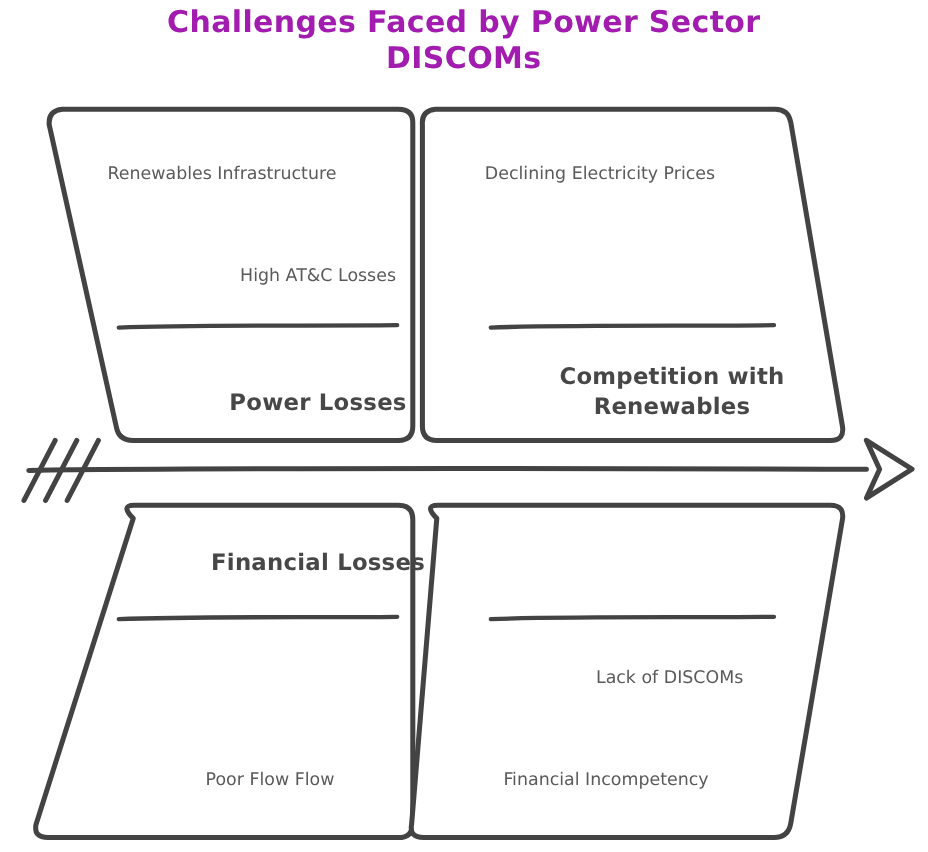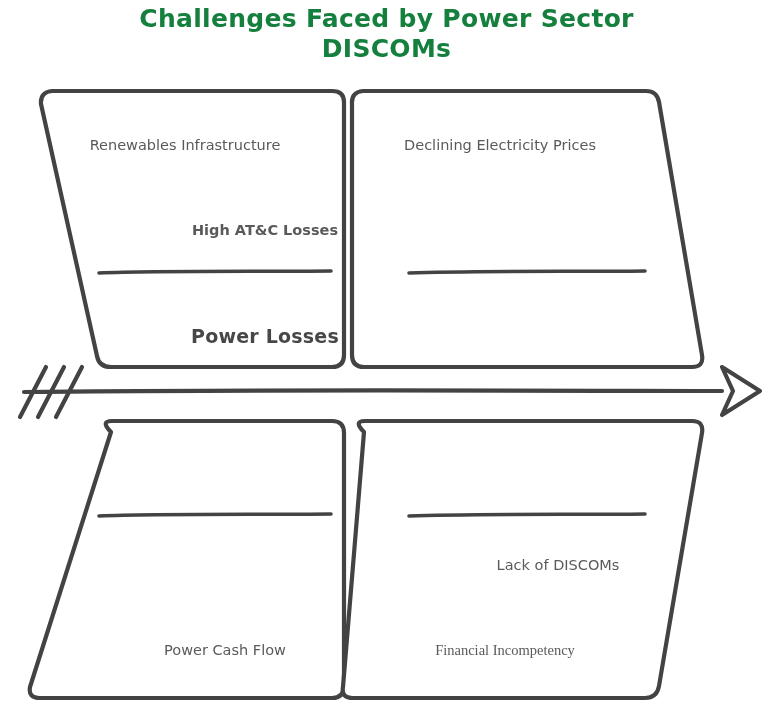--- a/index.html
+++ b/index.html
@@ -28,21 +28,21 @@
     position: absolute;
     left: 0;
     top: 4px;
     width: 773px;
     text-align: center;
     font-family: "DejaVu Sans", sans-serif;
     font-weight: bold;
     font-size: 25px;
     line-height: 30px;
     letter-spacing: 0.3px;
-    color: #15803d;
+    color: #a21caf;
   }
   .title .line { display: block; }
 
   
   .shapes {
     position: absolute;
     left: 0; top: 0;
     width: 773px; height: 710px;
     pointer-events: none;
   }
@@ -133,23 +133,28 @@
              L 659 686
              Q 657 698 645 698
              L 353 698
              Q 341 698 343 687
              Z"></path>
 
     <path fill="none" stroke="#434343" stroke-width="3.6" stroke-linecap="round" d="M 409 516 C 470 513.5 575 514.8 645 514"></path>
   </svg>
 
   <div class="cell-text ctr" style="left:70px; top:135px; width:230px;">Renewables Infrastructure</div>
-  <div class="cell-text ctr" style="left:150px; top:220px; width:230px;font-weight:bold;">High AT&amp;C Losses</div>
+  <div class="cell-text ctr" style="left:150px; top:220px; width:230px;">High AT&amp;C Losses</div>
   <div class="cell-head ctr" style="left:145px; top:308px; width:240px;margin-top:16px;">Power Losses</div>
 
   <div class="cell-text ctr" style="left:385px; top:135px; width:230px;">Declining Electricity Prices</div>
+  <div class="cell-head ctr" style="left:440px; top:302px; width:240px;">
+    <span class="line">Competition with</span><br>
+    <span class="line">Renewables</span>
+  </div>
 
-  <div class="cell-text ctr" style="left:110px; top:640px; width:230px;">Power Cash Flow</div>
+  <div class="cell-head ctr" style="left:145px; top:457px; width:240px;">Financial Losses</div>
+  <div class="cell-text ctr" style="left:110px; top:640px; width:230px;">Poor Flow Flow</div>
 
   <div class="cell-text ctr" style="left:443px; top:555px; width:230px;">Lack of DISCOMs</div>
-  <div class="cell-text ctr" style="left:390px; top:640px; width:230px;font-family:Liberation Serif, serif;">Financial Incompetency</div>
+  <div class="cell-text ctr" style="left:390px; top:640px; width:230px;">Financial Incompetency</div>
 
 </div>
 
 </body></html>

